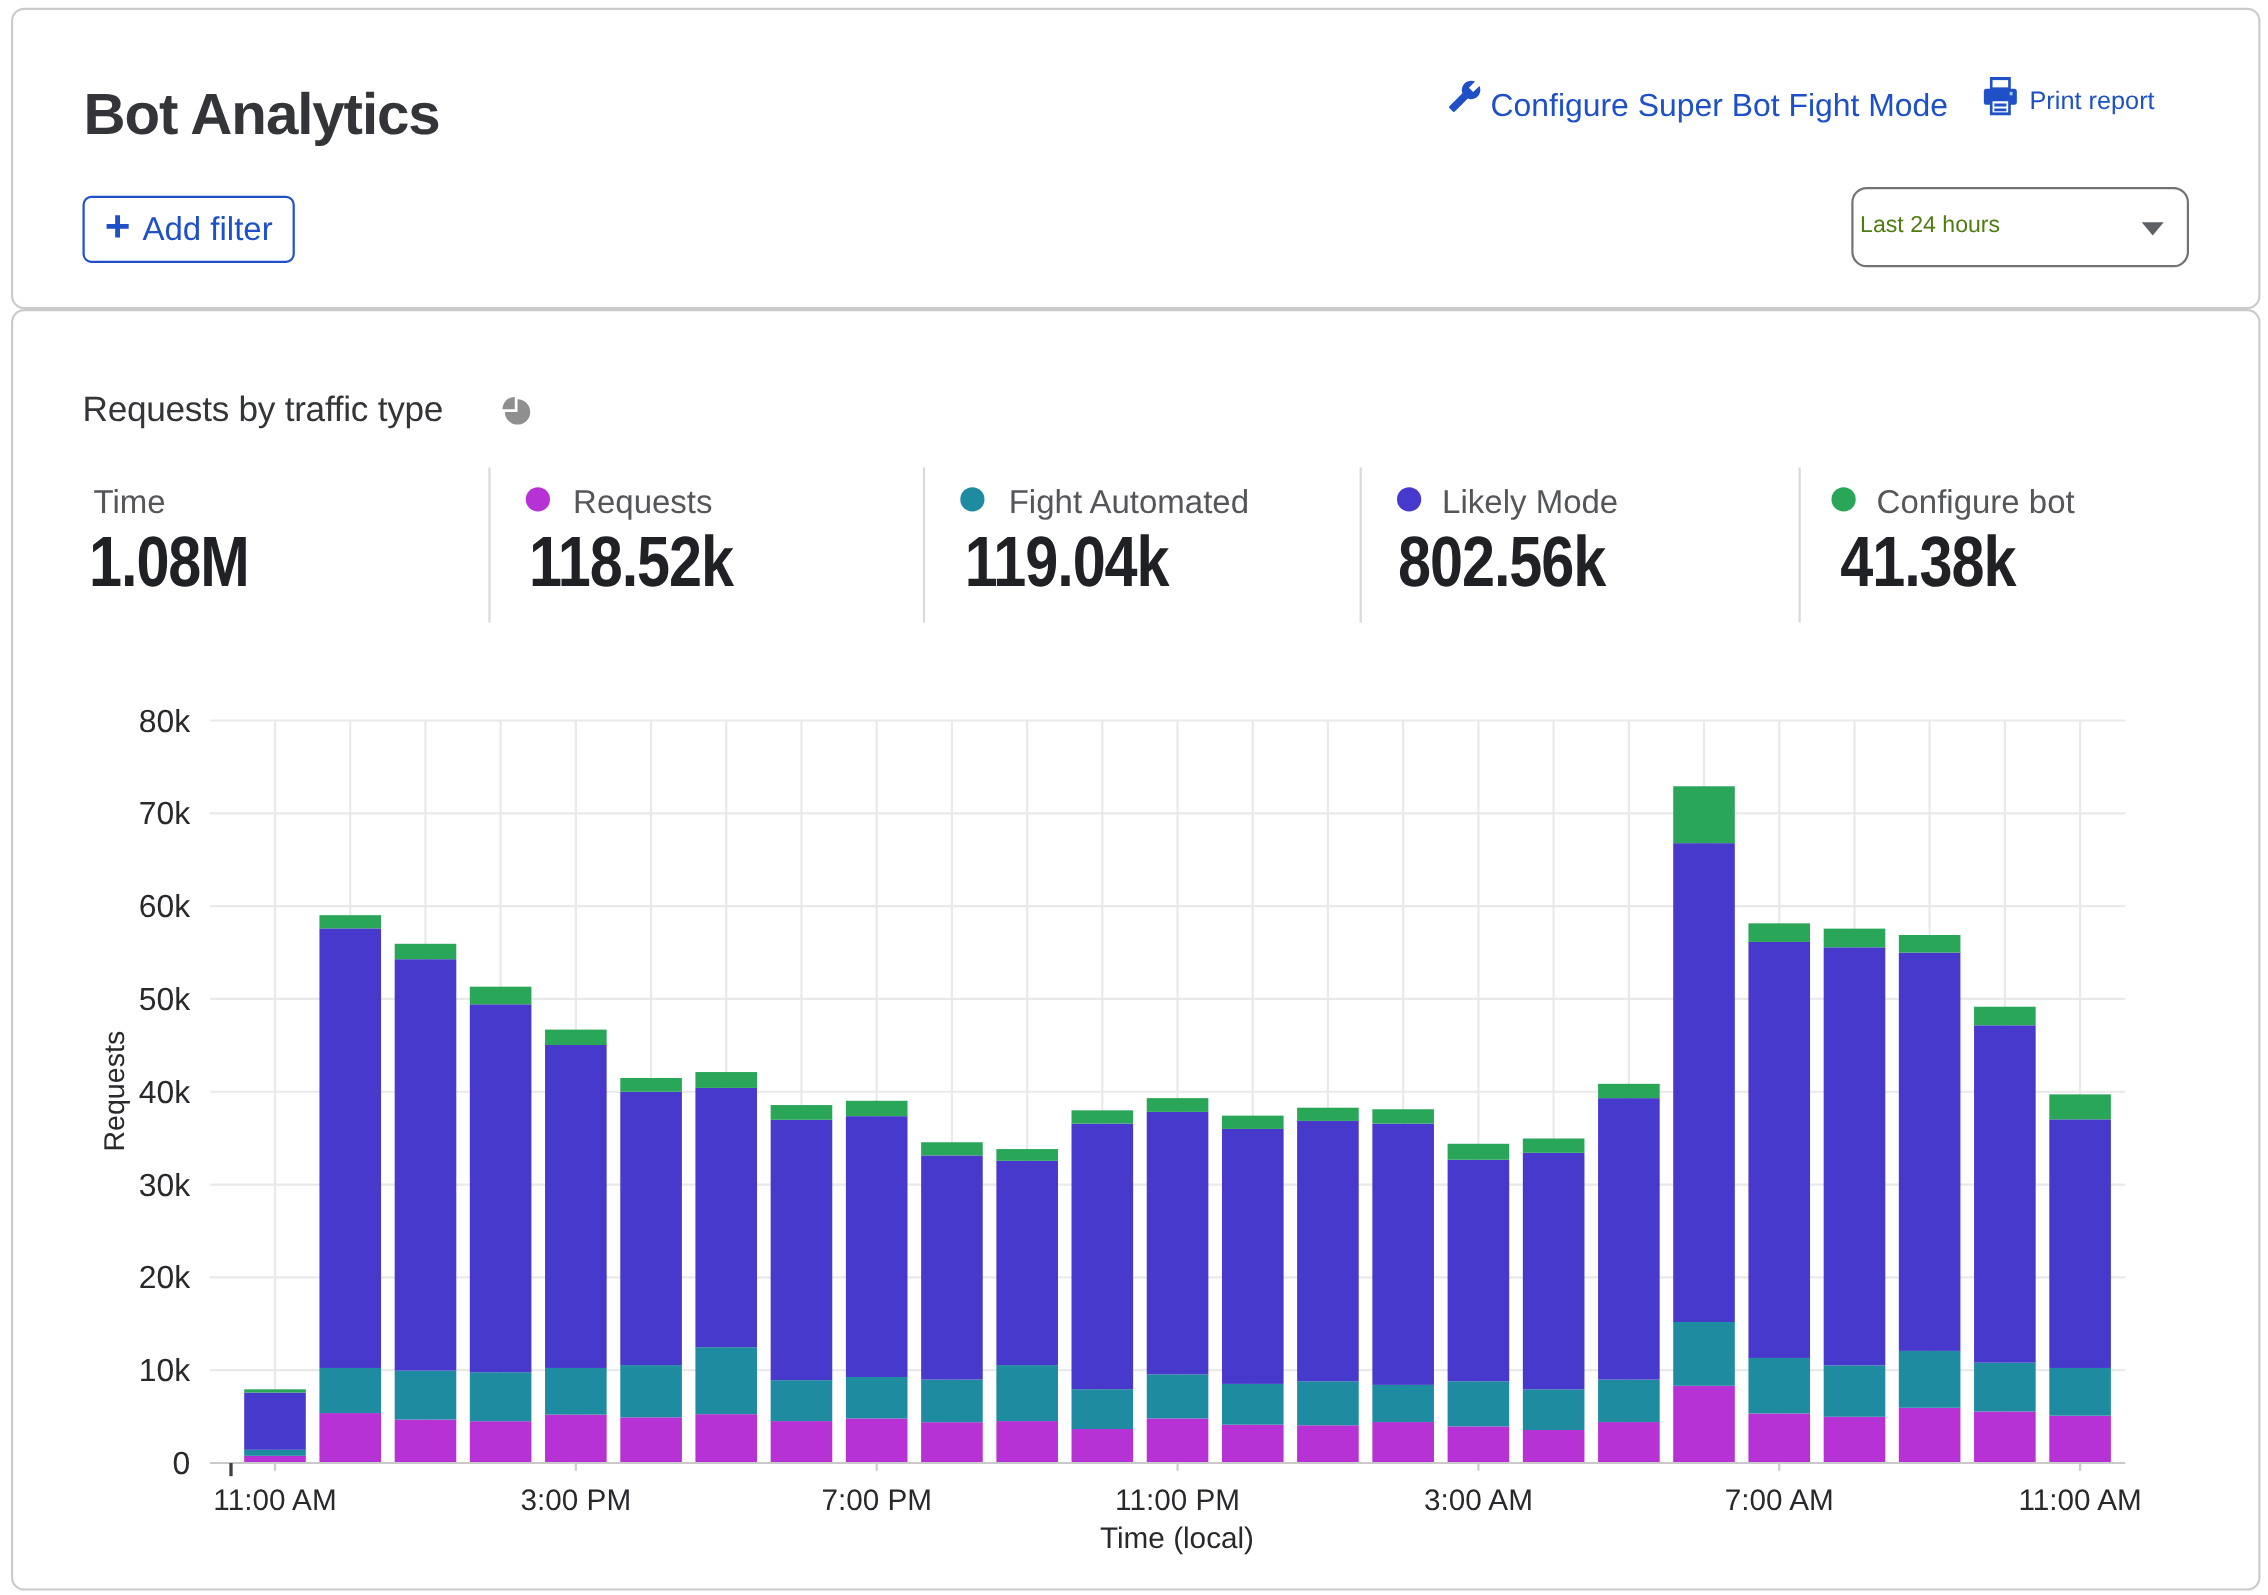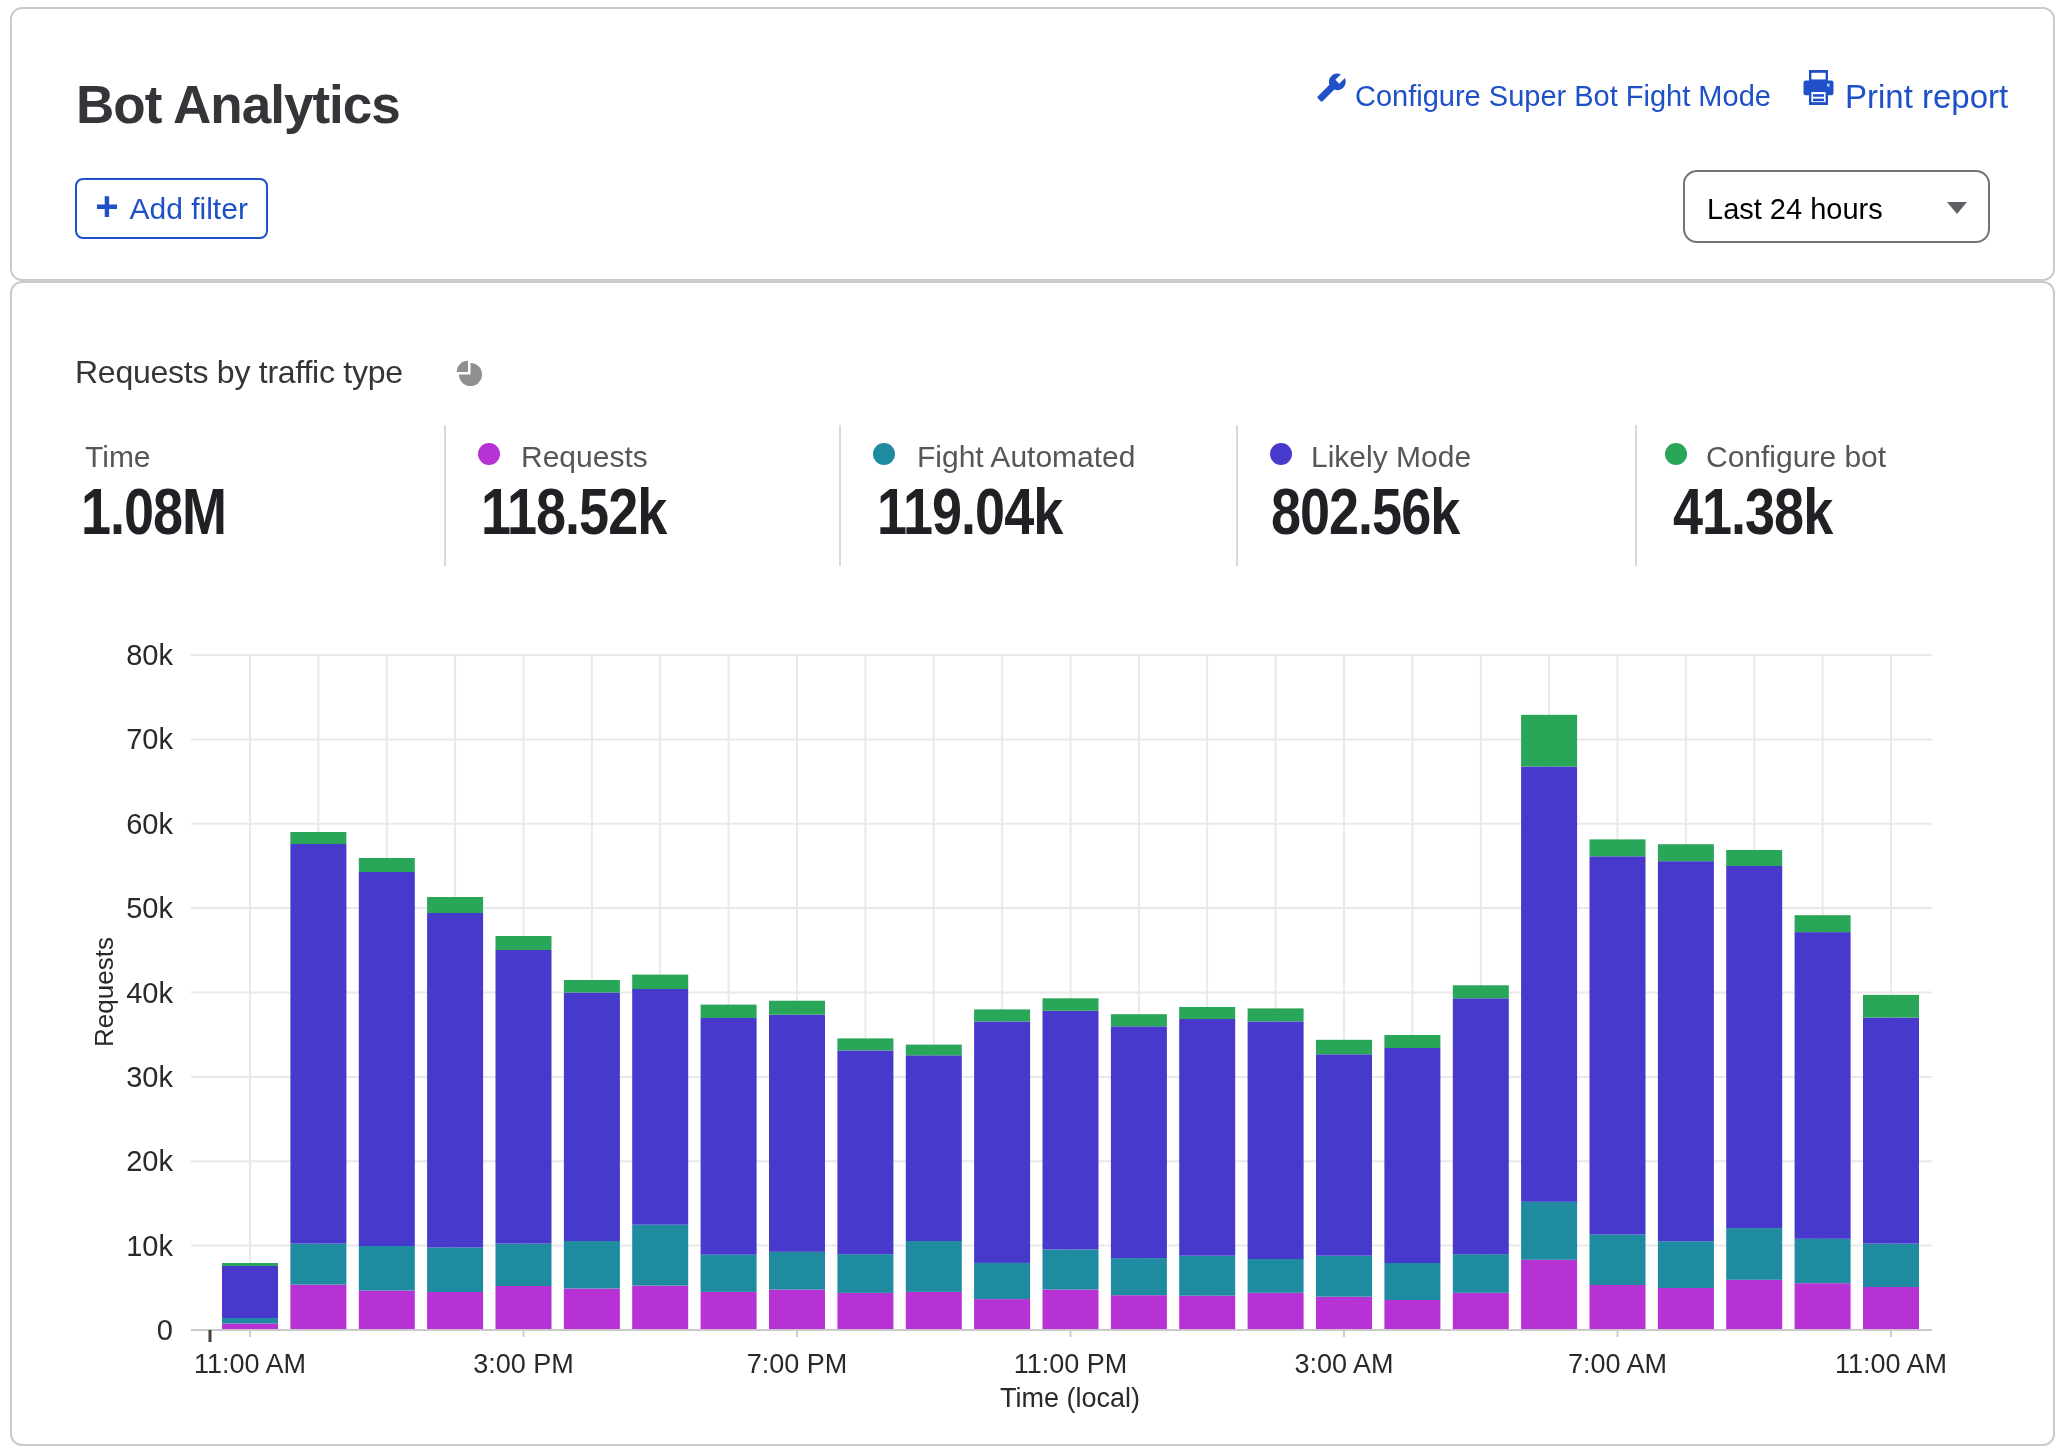--- a/index.html
+++ b/index.html
@@ -2,21 +2,21 @@
 <html><head><meta charset="utf-8"><style>
 *{margin:0;padding:0;box-sizing:border-box}
 html,body{width:2062px;height:1450px;background:#fff;font-family:"Liberation Sans",sans-serif;overflow:hidden}
 .abs{position:absolute}
 #card1{position:absolute;left:10px;top:7px;width:2045px;height:274px;border:2px solid #cbcbcb;border-radius:12px;background:#fff}
 #card2{position:absolute;left:10px;top:281px;width:2045px;height:1165px;border:2px solid #cbcbcb;border-radius:12px;background:#fff}
 .blue{color:#1e50c8}
 .title{position:absolute;left:76px;top:74px;font-size:53px;font-weight:700;color:#333538;letter-spacing:-1px}
 .btn{position:absolute;left:75px;top:178px;width:193px;height:61px;border:2px solid #1e50c8;border-radius:8px;display:flex;align-items:center;justify-content:center;font-size:30px;color:#1e50c8}
 .sel{position:absolute;left:1683px;top:170px;width:307px;height:73px;border:2px solid #737373;border-radius:14px;background:#fff}
-.sel span{position:absolute;left:22px;top:21px;font-size:29px;color:#000000}
+.sel span{position:absolute;left:6px;top:21px;font-size:21px;color:#4d7c0f}
 .sel .tri{position:absolute;right:21px;top:30px;width:0;height:0;border-left:10.5px solid transparent;border-right:10.5px solid transparent;border-top:12px solid #5d6065}
 .h2{position:absolute;left:75px;top:354px;font-size:32px;font-weight:400;color:#333538;letter-spacing:-0.25px}
 .stat-label{position:absolute;top:440px;font-size:30px;color:#54565a}
 .stat-value{position:absolute;top:474px;font-size:54px;font-weight:700;color:#202125;letter-spacing:-1px;transform:scaleY(1.2);transform-origin:left top}
 .dot{position:absolute;top:443px;width:22px;height:22px;border-radius:50%}
 .vdiv{position:absolute;top:425px;width:2px;height:141px;background:#d9d9d9}
 </style></head>
 <body>
 <div id="card1"></div>
 <div id="card2"></div>
@@ -28,21 +28,21 @@
   </svg>
 <div class="abs blue" style="left:1355px;top:80px;font-size:29px">Configure Super Bot Fight Mode</div>
 <svg class="abs" style="left:1802px;top:70px" width="33" height="35" viewBox="0 0 33 29.7" preserveAspectRatio="none">
     <rect x="8.2" y="1.2" width="16.6" height="8" fill="#fff" stroke="#2050c8" stroke-width="2.4"></rect>
     <rect x="1.5" y="9" width="30" height="12.5" rx="2" fill="#2050c8"></rect>
     <rect x="25" y="11.5" width="2.6" height="2.6" fill="#9ed0f5"></rect>
     <rect x="8.2" y="17.5" width="16.6" height="11" fill="#fff" stroke="#2050c8" stroke-width="2.4"></rect>
     <line x1="11" y1="21.6" x2="22" y2="21.6" stroke="#2050c8" stroke-width="2.2"></line>
     <line x1="11" y1="25.4" x2="22" y2="25.4" stroke="#2050c8" stroke-width="2.2"></line>
   </svg>
-<div class="abs blue" style="left:1845px;top:78px;font-size:33px">Print report</div>
+<div class="abs blue" style="left:1845px;top:78px;font-size:23px">Print report</div>
 <div class="btn"><span style="font-size:40px;margin-right:11px;font-weight:700;position:relative;top:-2px">+</span>Add filter</div>
 <div class="sel">
     <span>Last 24 hours</span>
     <div class="tri"></div>
   </div>
 <div class="h2">Requests by traffic type</div>
 <svg class="abs" style="left:456px;top:360px" width="29" height="29" viewBox="0 0 29 29">
  <path d="M14.5 14.5 L14.5 3 A11.5 11.5 0 1 1 3 14.5 Z" fill="#8f8f8f"></path>
  <path d="M12 12 L12 0.8 A11.2 11.2 0 0 0 0.8 12 Z" fill="#8f8f8f"></path>
 </svg>

